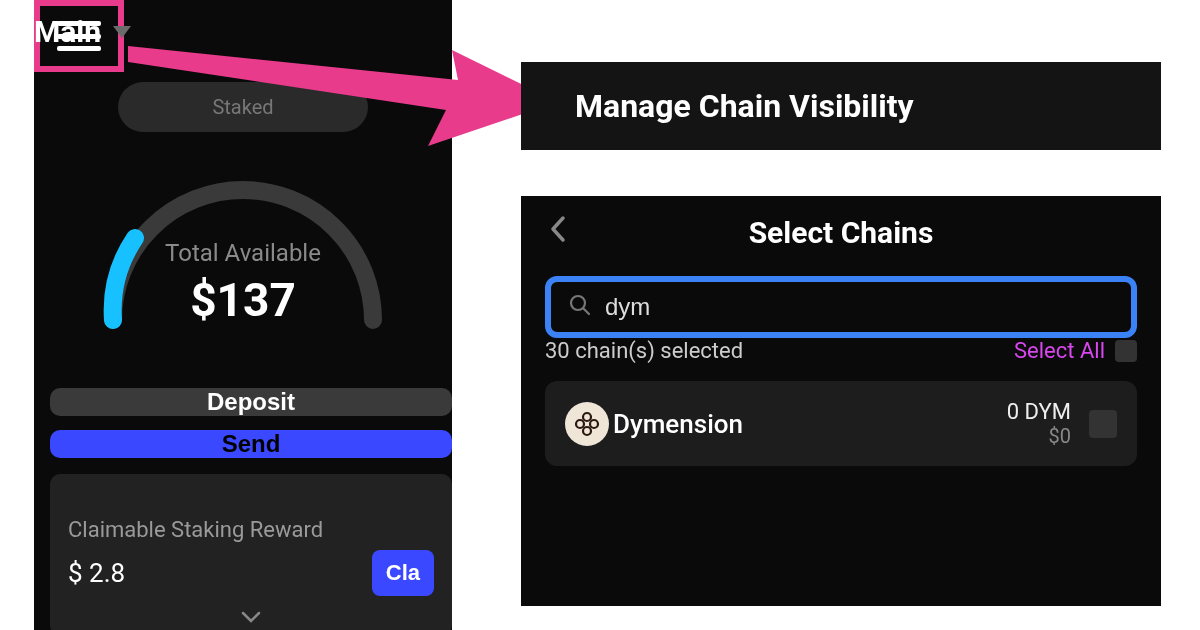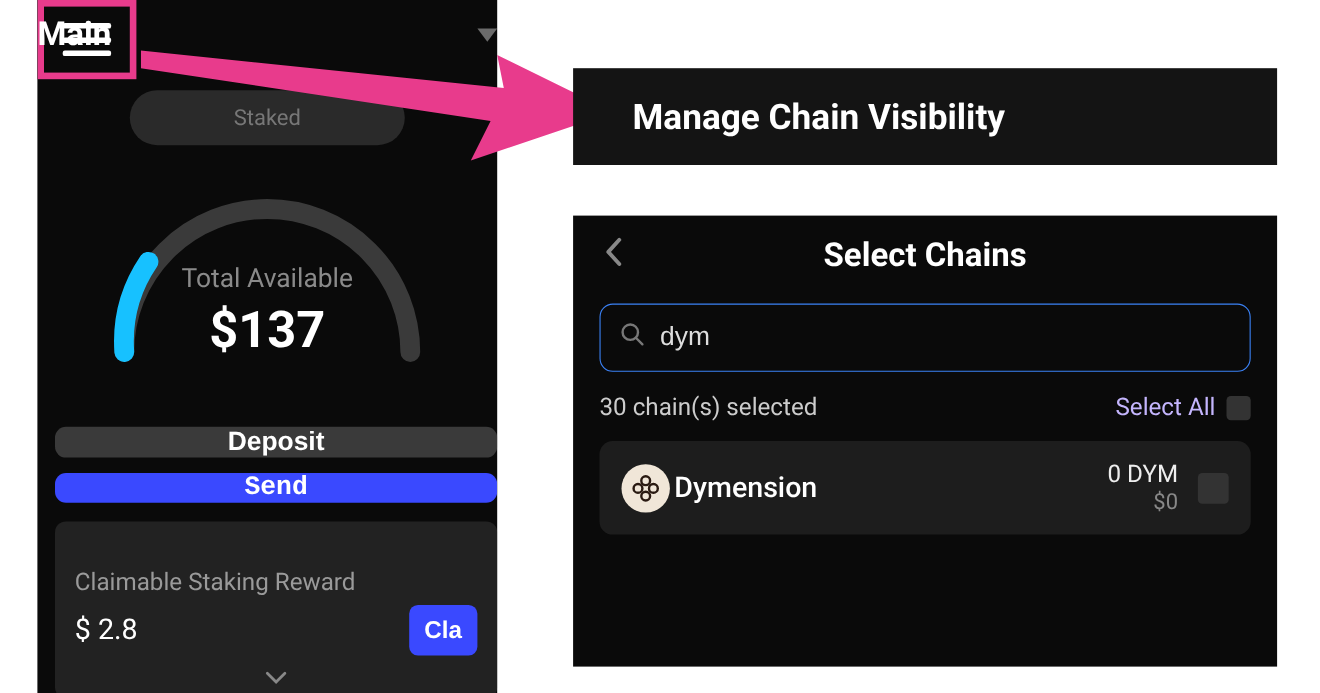--- a/index.html
+++ b/index.html
@@ -30,21 +30,21 @@
     background: #0a0a0a;
     display: flex; align-items: center; justify-content: center;
   }
   .hamburger-icon { width: 44px; height: 30px; display:flex; flex-direction:column; justify-content:space-between; }
   .hamburger-icon span { display:block; height:5px; background:#fff; border-radius:2px; }
   .header-title {
     position: absolute;
     top: 14px; left: 0; width: 100%;
     text-align: center;
     font-size: 30px; font-weight: 700;
-    display:flex; align-items:center; justify-content:space-between; gap:12px;
+    display:flex; align-items:center; justify-content:flex-start; gap:12px;
   }
   .dropdown-caret {
     width:0; height:0; border-left:9px solid transparent; border-right:9px solid transparent; border-top:12px solid #6b6b6b;
   }
   .seg {
     position:absolute; top:82px; left:50%; transform:translateX(-50%);
     width: 250px; height: 50px;
     background: #2a2a2a; border-radius: 26px;
     display:flex; align-items:center; padding:4px;
   }
@@ -58,21 +58,21 @@
   .gauge-wrap { position:absolute; top:150px; left:0; width:100%; text-align:center; }
   .gauge { width: 340px; height: 180px; margin: 0 auto; position:relative; }
   .total-label { color:#8a8a8a; font-size:24px; margin-top: 72px; }
   .total-value { color:#fff; font-size:46px; font-weight:700; margin-top:6px; }
   .btn-row { position:absolute; top:388px; left:16px; right:0; display:flex; gap:14px;flex-direction:column; }
   .btn {
     height:66px; border:none; border-radius:10px;
     font-size:24px; font-weight:600; display:flex; align-items:center; justify-content:center;
   }
   .btn-deposit { flex:0 0 58%; background:#3a3a3a; color:#fff; }
-  .btn-send { flex:1; background:#3a49ff; color:#ffffff;font-family:Liberation Mono, monospace; }
+  .btn-send { flex:1; background:#3a49ff; color:#000000; }
   .reward-card {
     position:absolute; top:474px; left:16px; right:0;
     background:#222; border-radius:10px; padding:18px 18px 8px;
   }
   .reward-label { color:#9a9a9a; font-size:22px;margin-top:25px; }
   .reward-row { display:flex; justify-content:space-between; align-items:center; margin-top:8px; }
   .reward-amt { color:#fff; font-size:26px; }
   .btn-claim { background:#3a49ff; color:#fff; border:none; border-radius:8px; padding:10px 14px; font-size:22px; font-weight:600; }
   .chev-down { text-align:center; color:#888; margin-top:10px; font-size:18px; }
   
@@ -89,29 +89,29 @@
   .right-bottom {
     position:absolute; left:521px; top:196px;
     width:640px; height:410px;
     background:#0a0a0a; color:#fff;
     padding: 14px 24px 0;
   }
   .rb-header { display:flex; align-items:center; justify-content:center; position:relative; height:44px; }
   .rb-back { position:absolute; left:4px; top:4px; color:#888; font-size:30px; }
   .rb-title { font-size:30px; font-weight:700; }
   .search-box {
-    margin-top:22px; height:62px; border:1px solid #3b82f6; border-radius:12px;
+    margin-top:22px; height:62px; border:6px solid #3b82f6; border-radius:12px;
     display:flex; align-items:center; padding:0 18px; gap:14px; background:#0a0a0a;
   }
   .search-icon { color:#777; font-size:22px; }
   .search-input {
     flex:1; background:transparent; border:none; outline:none; color:#ddd; font-size:24px;
   }
-  .select-row { display:flex; justify-content:space-between; align-items:center; margin-top:20px; font-size:22px; color:#ccc; }
-  .select-all { display:flex; align-items:center; gap:10px; color:#c4b5fd; font-size:22px; }
+  .select-row { display:flex; justify-content:space-between; align-items:center; font-size:22px; color:#ccc; }
+  .select-all { display:flex; align-items:center; gap:10px; color:#d946ef; font-size:22px; }
   .checkbox { width:22px; height:22px; background:#333; border-radius:4px; }
   .chain-card {
     margin-top:18px; background:#1d1d1d; border-radius:12px;
     display:flex; align-items:center; padding:18px 20px; gap:4px;
   }
   .chain-icon { width:44px; height:44px; border-radius:50%; background:#f0e6d8; display:flex; align-items:center; justify-content:center; }
   .chain-name { font-size:26px; font-weight:500; flex:1; }
   .chain-values { text-align:right; margin-right:14px; }
   .chain-amt { font-size:22px; color:#eee; }
   .chain-usd { font-size:20px; color:#888; }

